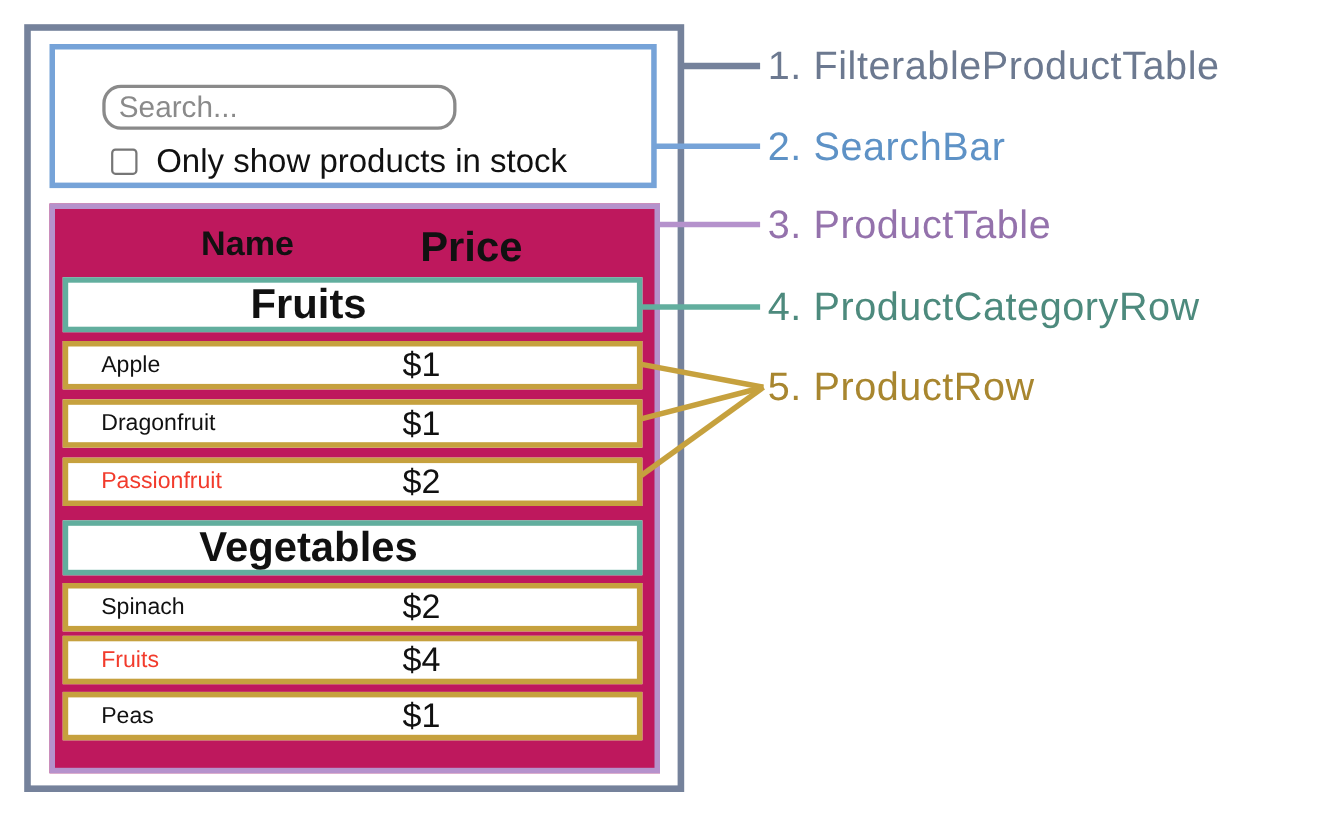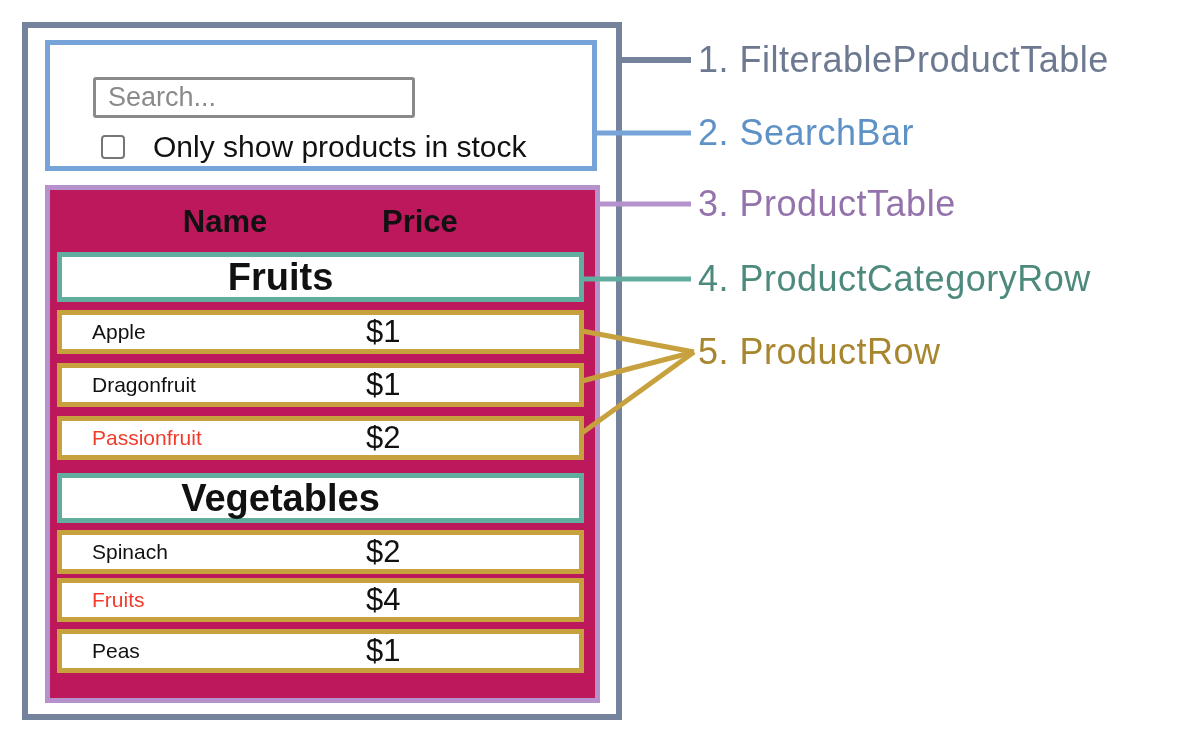--- a/index.html
+++ b/index.html
@@ -6,30 +6,30 @@
   #canvas{
     position:relative;width:1200px;height:744px;background:var(--background);
     font-family:"Liberation Sans", sans-serif;overflow:hidden;
   }
   
   .abs{position:absolute;box-sizing:border-box;}
   .outer-box{left:22px;top:22px;width:600px;height:698px;border:6px solid var(--slate_border);}
   .searchbar-box{left:45px;top:40px;width:552px;height:131px;border:5px solid var(--blue_border);background:#fff;}
   .search-input{
     position:absolute;left:43px;top:32px;width:322px;height:41px;box-sizing:border-box;
-    border:3px solid var(--input_border);border-radius:3px;font-size:27px;padding:0 12px;
+    border:3px solid var(--input_border);border-radius:17px;font-size:27px;padding:0 12px;
     font-family:"Liberation Sans", sans-serif;color:#444;outline:none;background:#fff;
   }
   .search-input::placeholder{color:var(--placeholder);opacity:1;}
-  .chk-row{position:absolute;left:51px;top:85px;display:flex;align-items:center;gap:28px;
+  .chk-row{position:absolute;left:51px;top:85px;display:flex;align-items:center;gap:17px;
     font-size:30px;color:var(--text);white-space:nowrap;cursor:default;}
   .chk-box{width:24px;height:24px;box-sizing:border-box;border:2px solid #767676;border-radius:4px;background:#fff;flex:0 0 auto;}
   .ptable-box{left:45px;top:185px;width:555px;height:518px;border:5px solid var(--purple_border);background:#be185d;}
   .th-name{position:absolute;left:0;top:14px;width:350px;text-align:center;font-weight:bold;font-size:31px;color:var(--text);}
-  .th-price{position:absolute;left:332px;top:14px;font-weight:bold;font-size:31px;color:var(--text);}
+  .th-price{position:absolute;left:332px;top:14px;font-weight:bold;font-size:38px;color:var(--text);}
   .trow{position:absolute;left:7px;width:527px;box-sizing:border-box;display:flex;align-items:center;background:#fff;}
   .cat-row{height:50px;border:5px solid var(--teal_border);justify-content:center;}
   .cat-row .cat-label{font-weight:bold;font-size:38px;color:var(--text);padding-right:80px;}
   .prod-row{height:44px;border:5px solid var(--gold_border);position:absolute;}
   .cell-name{font-size:21px;color:var(--text);padding-left:30px;}
   .cell-price{position:absolute;left:304px;font-size:31px;color:var(--text);}
   .oos .cell-name{color:var(--red);}
   
   .r-cat-fruits{top:62px;}  .r-apple{top:120px;} .r-dragonfruit{top:173px;} .r-passionfruit{top:226px;text-align:right;}
   .r-cat-vegetables{top:283px;} .r-spinach{top:340px;} .r-pumpkin{top:388px;} .r-peas{top:439px;}

